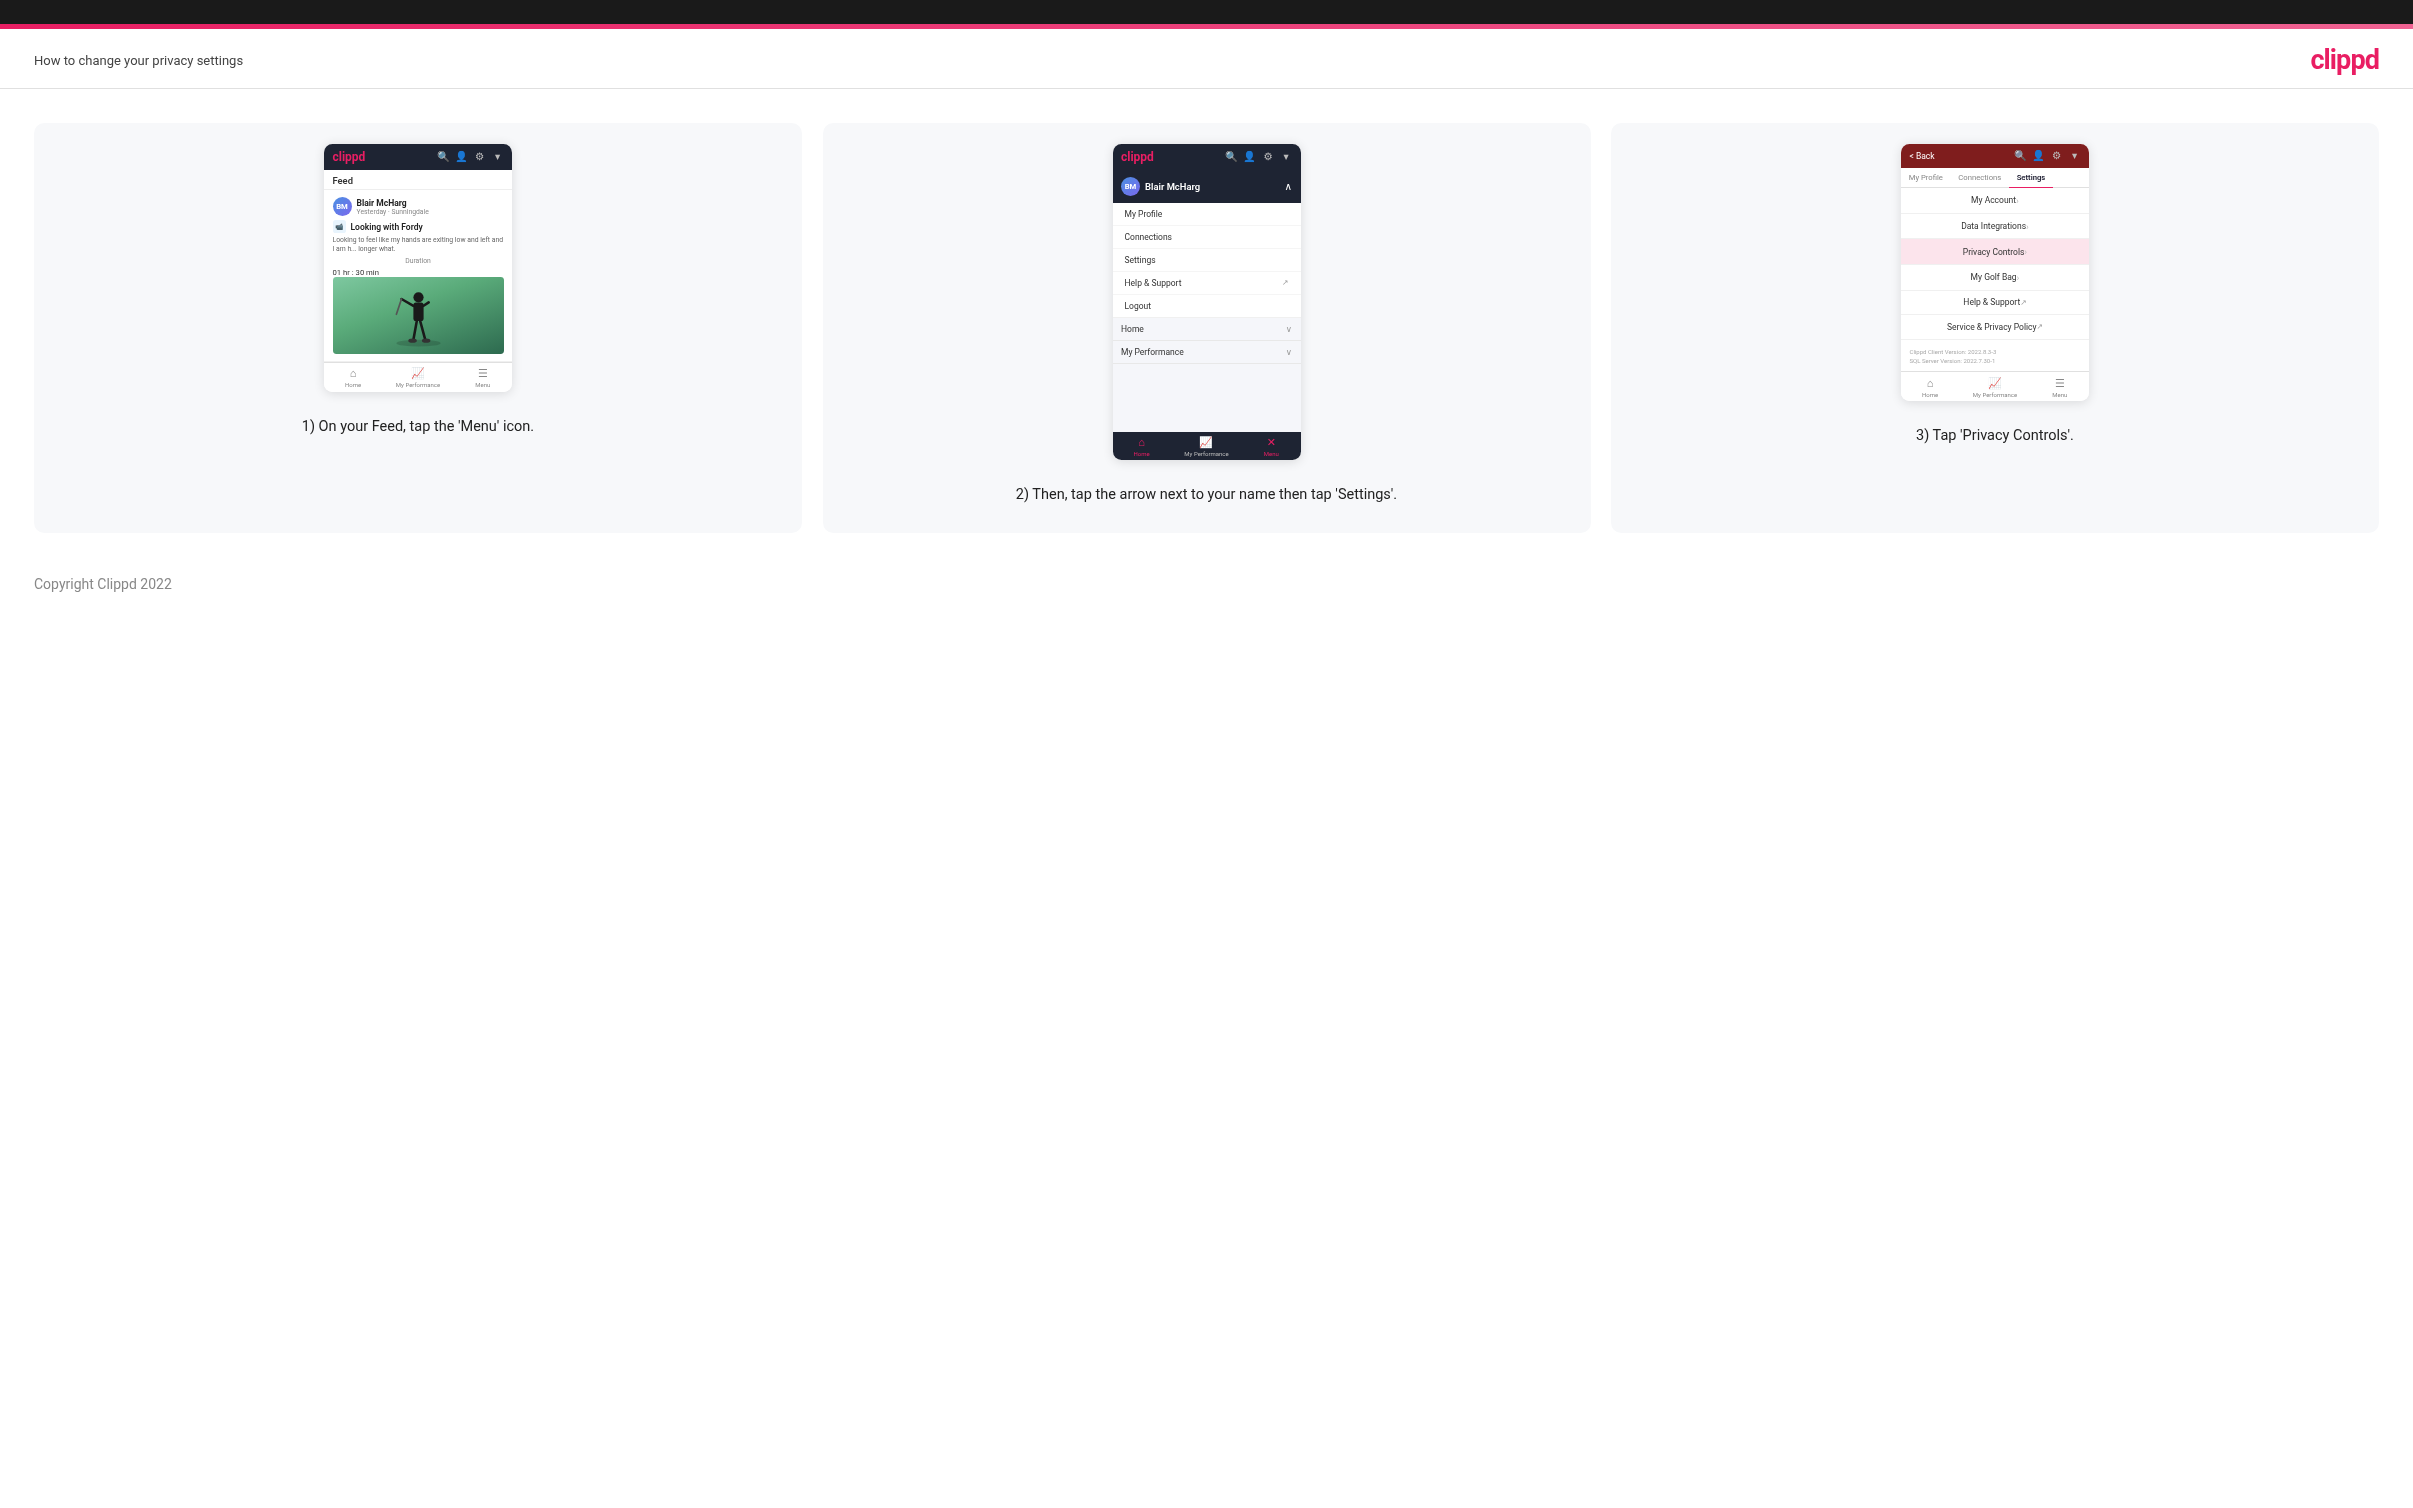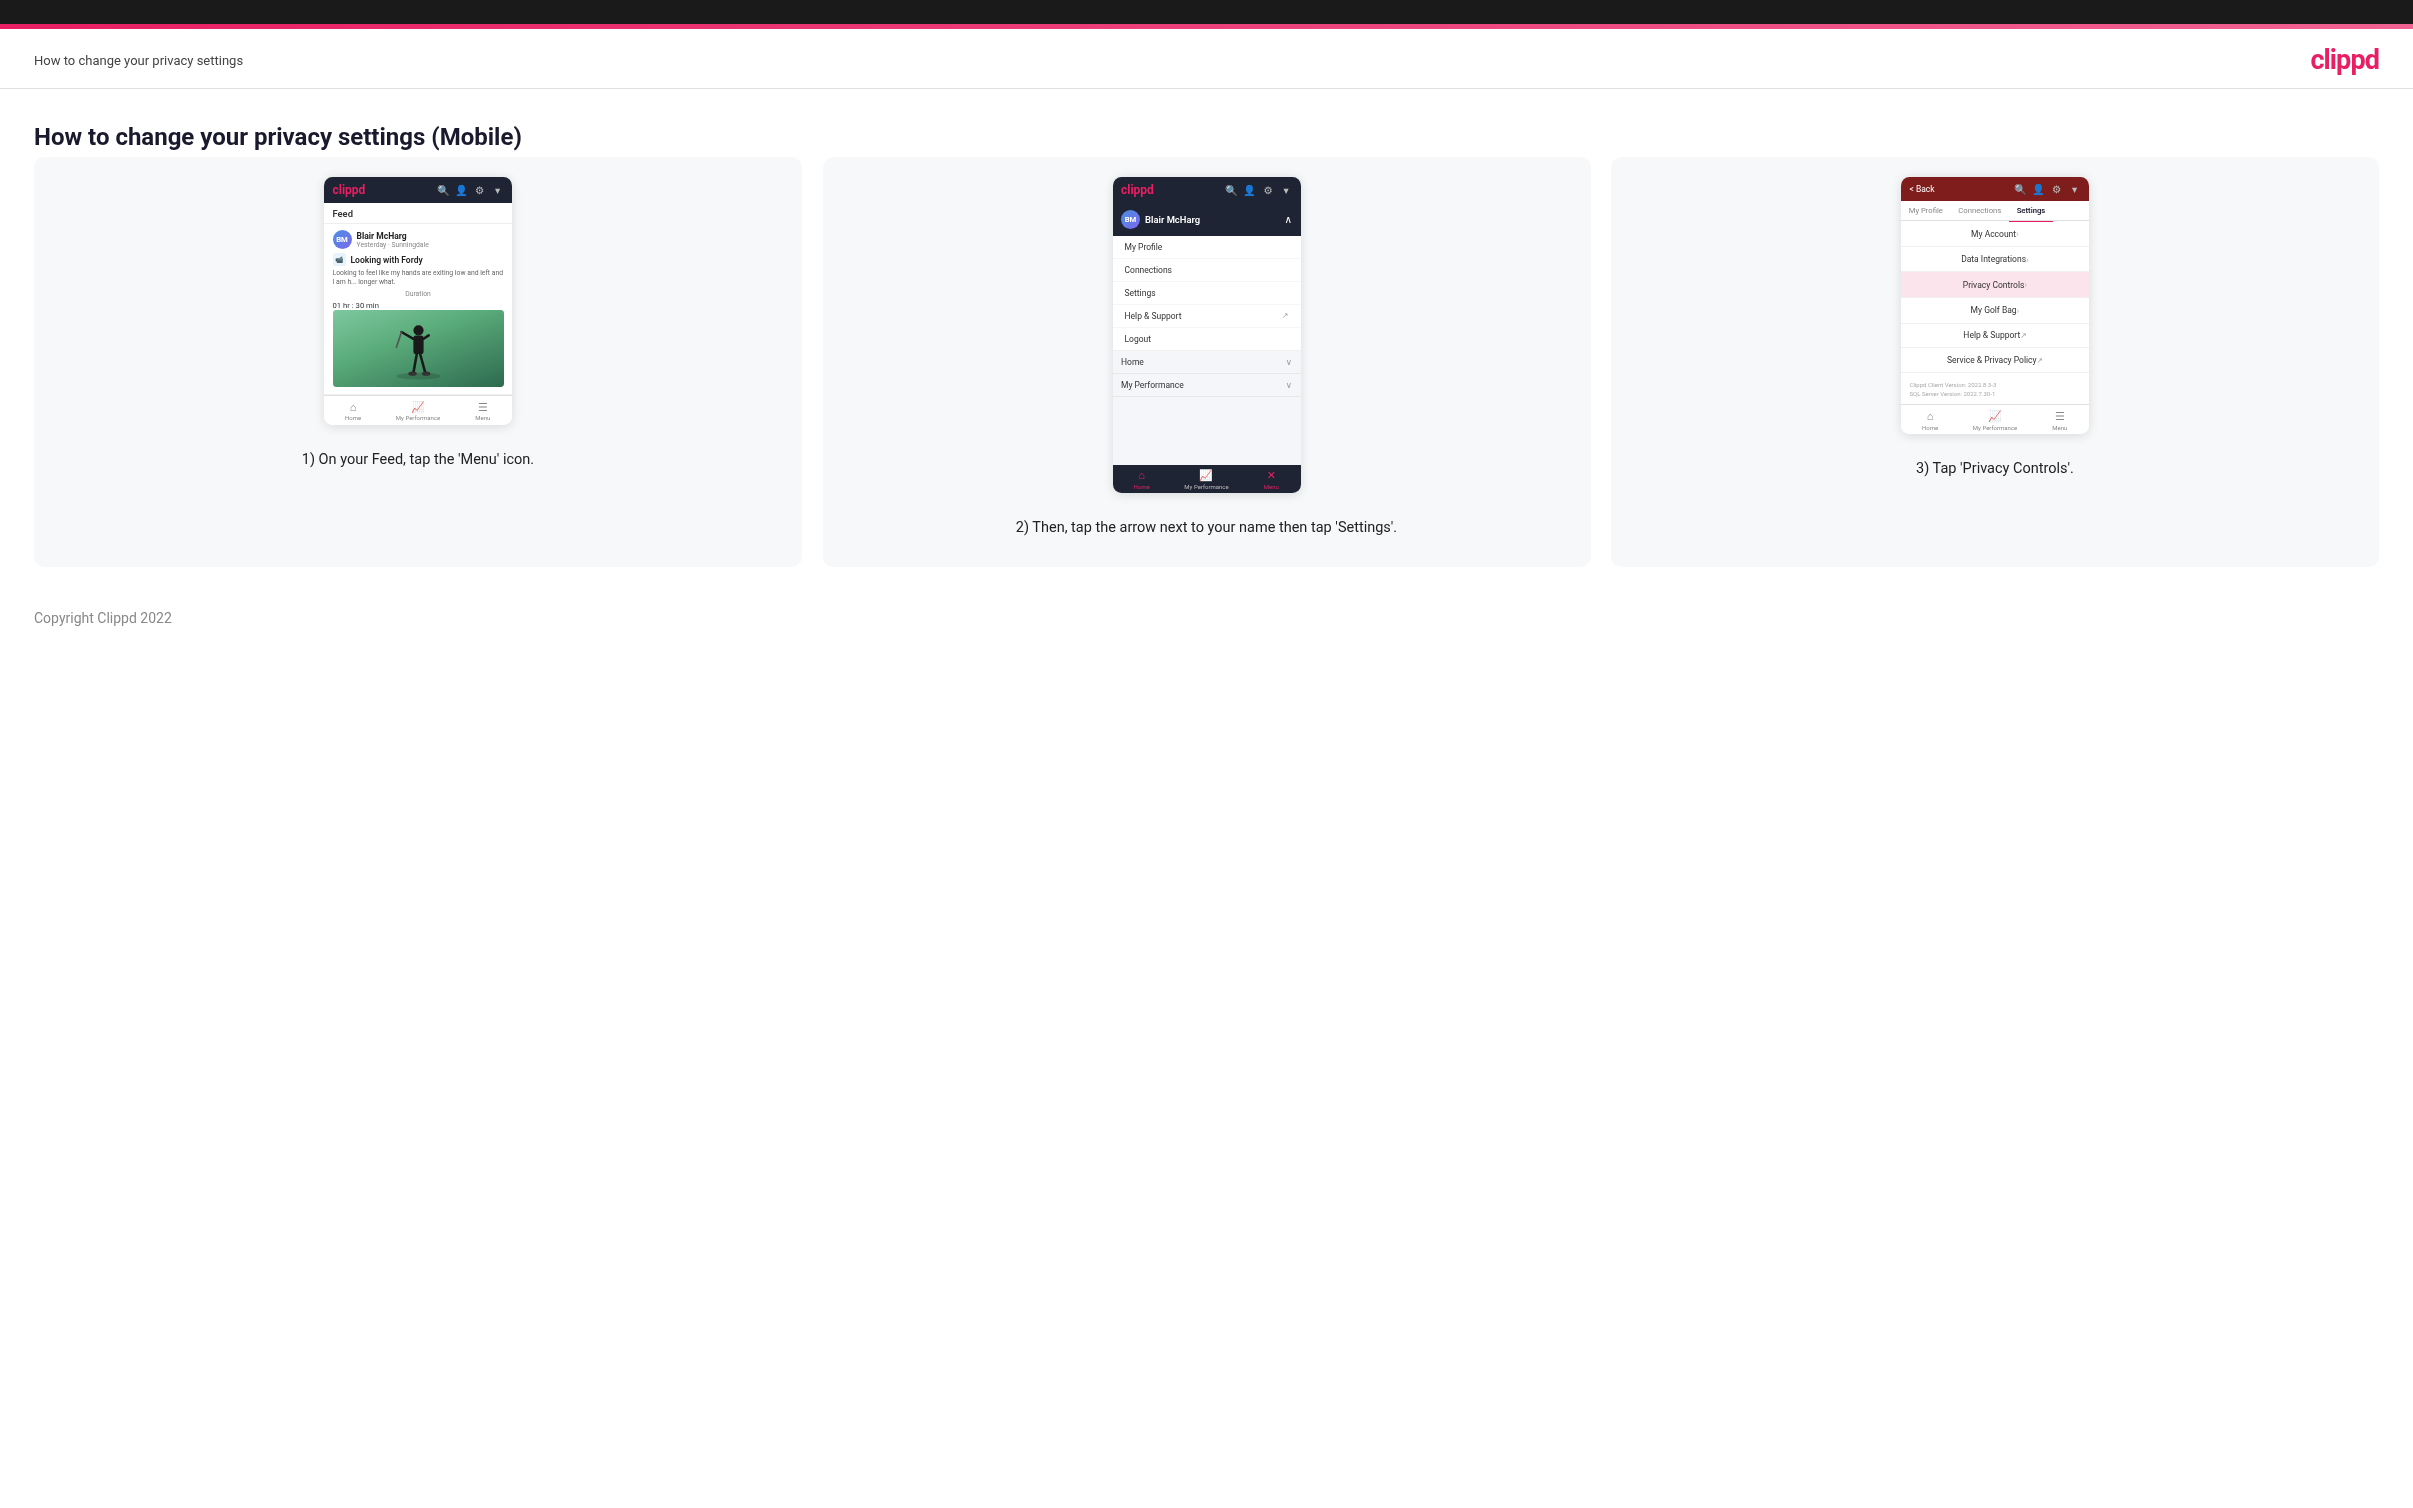--- a/index.html
+++ b/index.html
@@ -441,21 +441,20 @@
 <div class="top-bar"></div>
 
 <div class="accent-bar"></div>
 
 <div class="header">
   <span class="header-title">How to change your privacy settings</span>
   <span class="logo">clippd</span>
 </div>
 
 <div class="main">
-  <h1 class="page-title">How to change your privacy settings (Mobile)</h1>
 
   <div class="steps">
 
     <div class="step-card">
       <div class="phone-mockup">
 
         <div class="phone-nav-bar">
           <span class="phone-logo">clippd</span>
           <div class="phone-nav-icons">
             <span class="phone-nav-icon">🔍</span>

